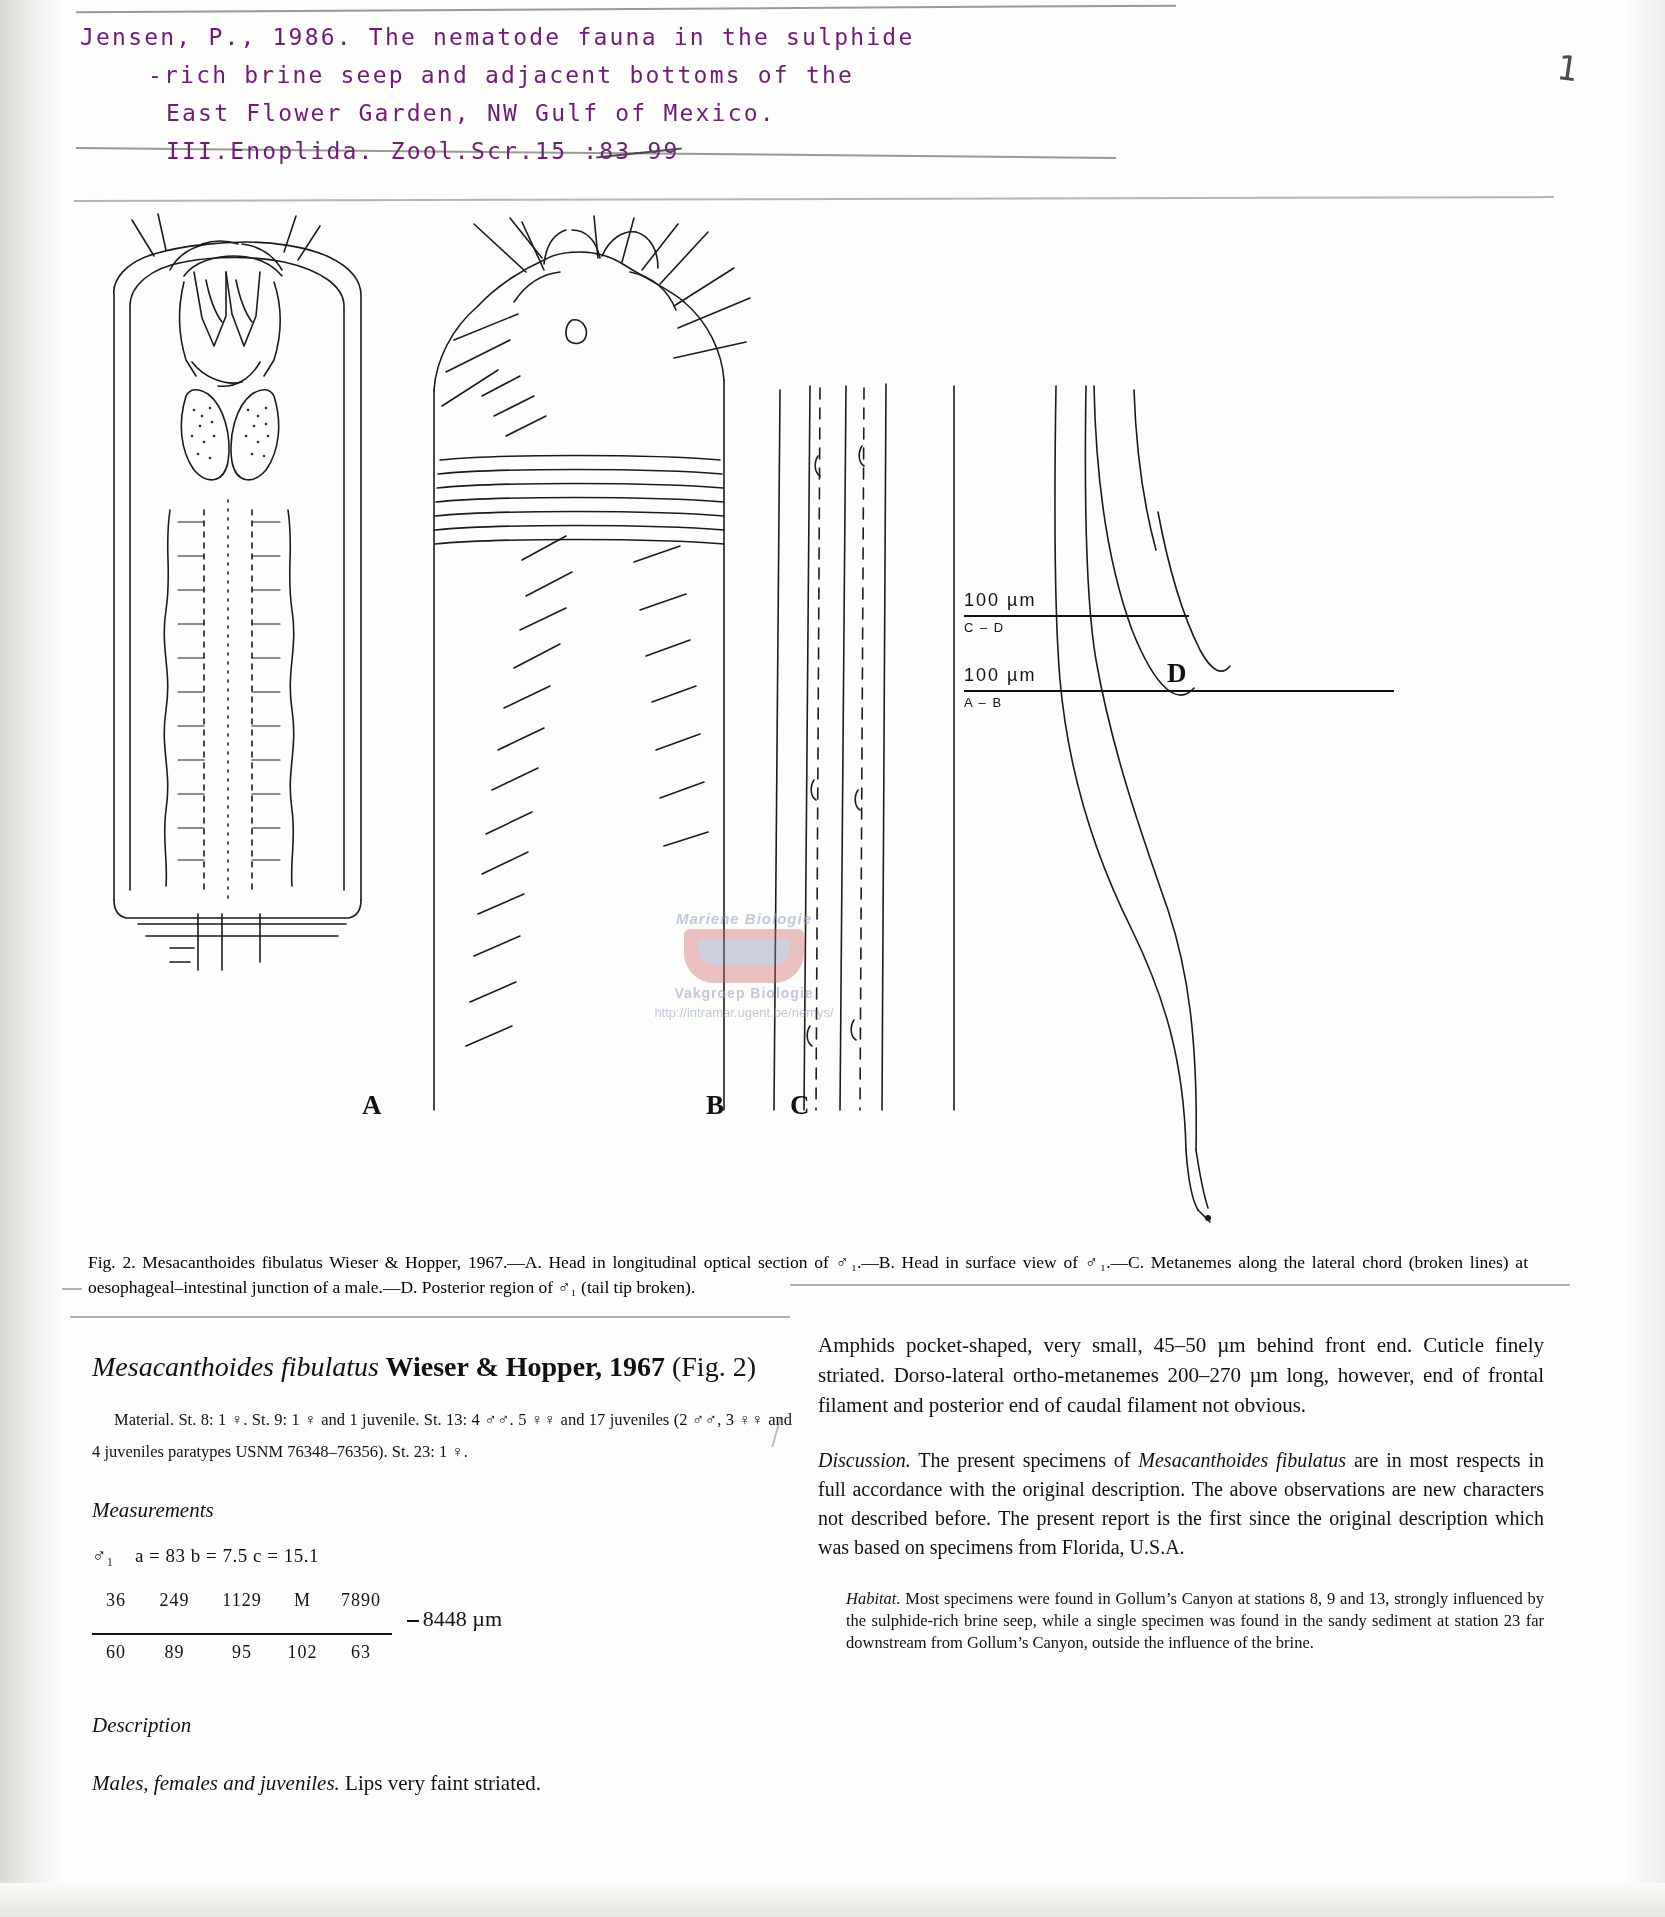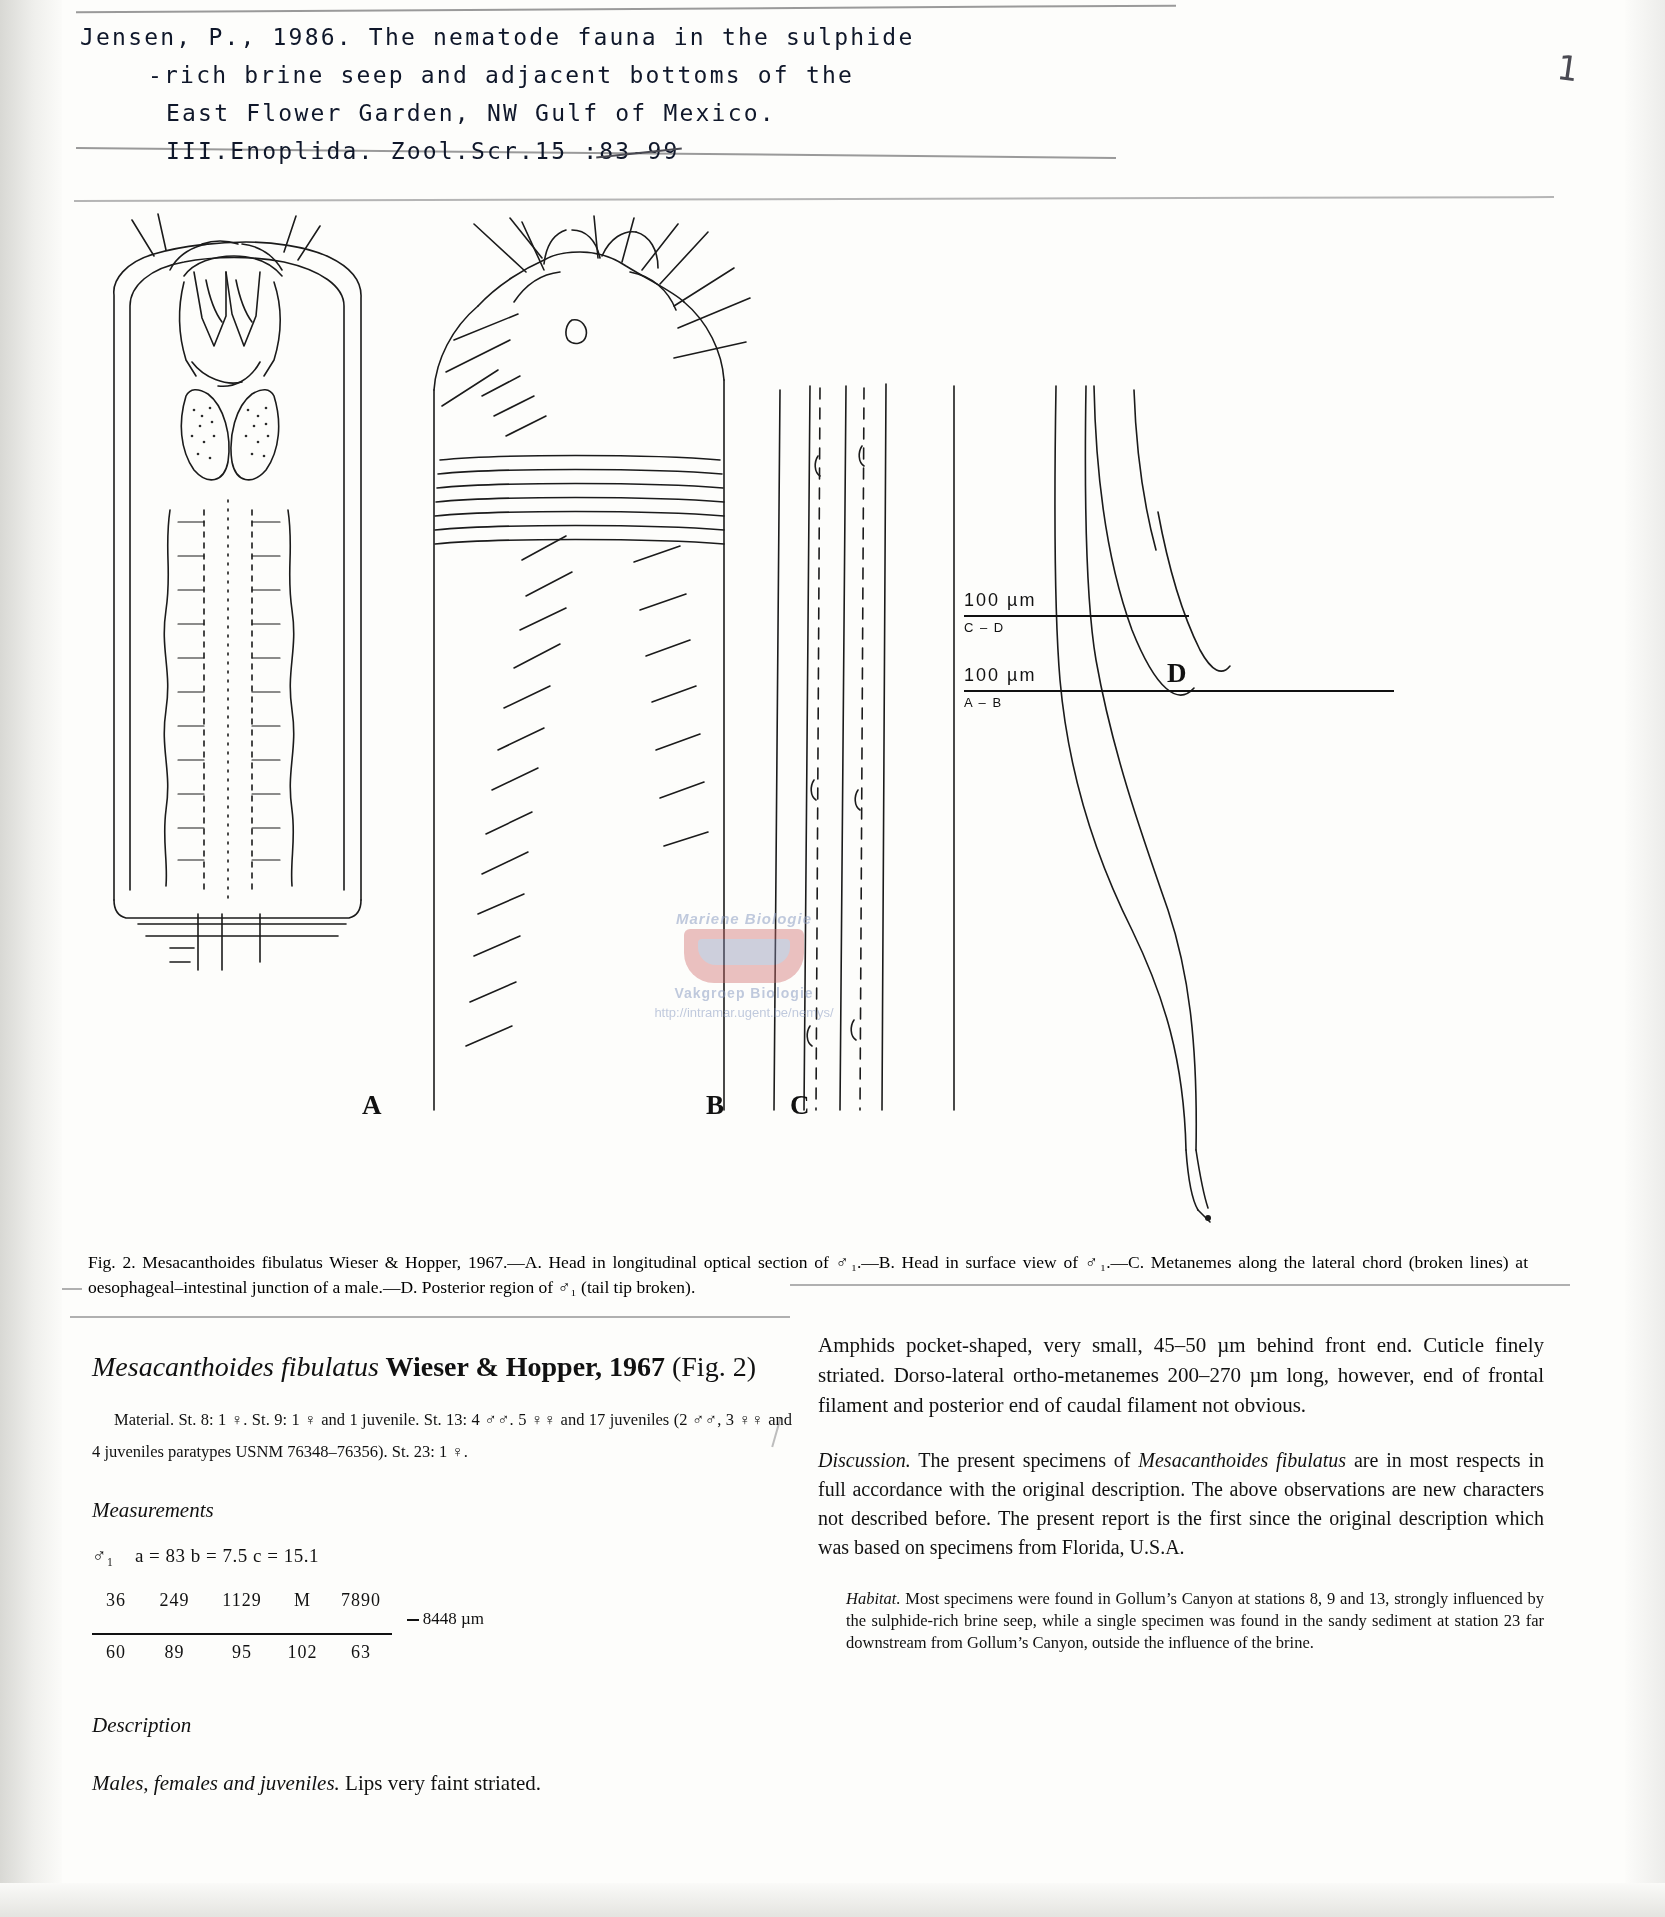--- a/index.html
+++ b/index.html
@@ -44,21 +44,21 @@
 
   
   .stamp-block {
     position: absolute;
     left: 80px;
     top: 18px;
     width: 1180px;
     font-family: "DejaVu Sans Mono", monospace;
     font-size: 23px;
     letter-spacing: 2.2px;
-    color: #0f172a;
+    color: #701a75;
     line-height: 38px;
   }
   .stamp-line-2 { padding-left: 68px; }
   .stamp-line-3 { padding-left: 86px; }
   .stamp-line-4 { padding-left: 86px; }
   .stamp-strike {
     position: relative;
     display: inline-block;
   }
   .stamp-strike::after {
@@ -273,21 +273,21 @@
   .meas-bar {
     height: 1.6px;
     background: #111;
     width: 100%;
   }
   .meas-bottom { padding-top: 2px; }
   .meas-total {
     display: inline-block;
     vertical-align: middle;
     margin-left: 10px;
-    font-size: 17px;
+    font-size: 22px;
   }
   .meas-total::before {
     content: "";
     display: inline-block;
     width: 12px; height: 1.6px;
     background: #111;
     vertical-align: middle;
     margin-right: 4px;
   }
 

